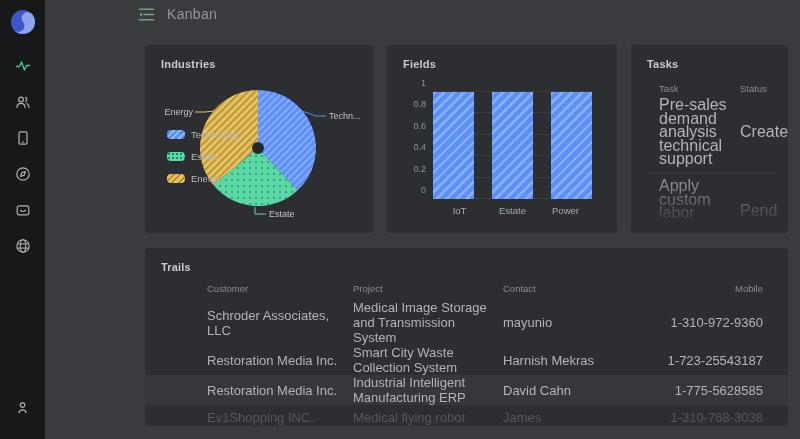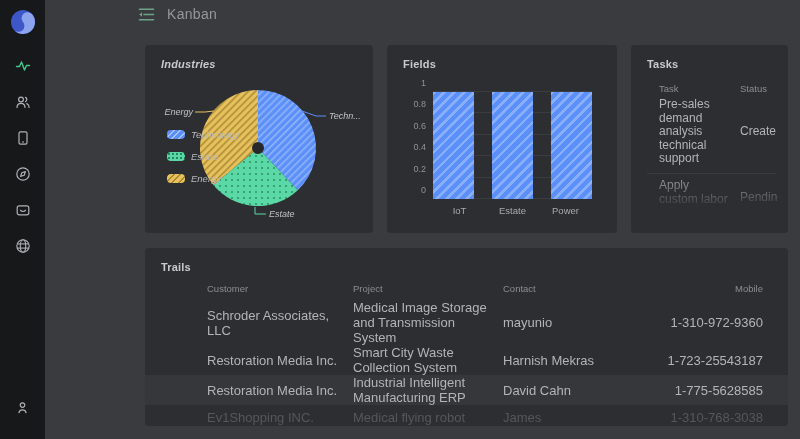--- a/index.html
+++ b/index.html
@@ -18,21 +18,21 @@
 
   
   .header { position:absolute; left:45px; top:0; right:0; height:30px; }
   .menu-toggle { position:absolute; left:93px; top:7px; width:18px; height:16px; cursor:pointer; }
   .page-title { position:absolute; left:122px; top:6px; font-size:14px; color:#96979a; letter-spacing:.3px; }
 
   
   .card { position:absolute; background:#2d2e31; border-radius:4px; }
   .card-title { position:absolute; left:16px; top:13px; font-size:11px; font-weight:600; color:#c9cacd; letter-spacing:.2px; }
 
-  #card-industries { left:145px; top:45px; width:228px; height:188px;font-style:italic; }
+  #card-industries { left:145px; top:45px; width:228px; height:188px; }
   #card-fields     { left:387px; top:45px; width:230px; height:188px; }
   #card-tasks      { left:631px; top:45px; width:157px; height:188px; }
   #card-trails     { left:145px; top:248px; width:643px; height:178px; }
 
   
   #pie-svg { position:absolute; left:0; top:0; }
   .pie-label { position:absolute; font-size:9px; color:#c2c3c5; }
   #pie-label-left   { left:14px;  top:62px; width:34px; text-align:right; }
   #pie-label-right  { left:184px; top:66px; }
   #pie-label-bottom { left:124px; top:164px; }
@@ -53,21 +53,21 @@
   .ytick { position:absolute; right:calc(100% + 7px); font-size:9px; color:#919295; transform:translateY(-4px); white-space:nowrap; }
   .bars { position:absolute; inset:0; display:flex; justify-content:space-between; align-items:flex-end; }
   .bar { width:41px; background:#5B8FF9;
     background-image:repeating-linear-gradient(135deg, rgba(255,255,255,.28) 0 2.5px, transparent 2.5px 7px); }
   .xlabels { position:absolute; left:46px; top:160px; width:159px; display:flex; justify-content:space-between; }
   .xlabels span { font-size:9.5px; color:#a9aaad; width:53px; text-align:center; }
 
   
   .tasks-head { position:absolute; left:28px; right:14px; top:38px; display:flex; font-size:9.5px; color:#8c8d90; }
   .tasks-head .th-status { position:absolute; left:81px; }
-  .task-row { position:absolute; left:28px; right:10px; font-size:12px; line-height:13.5px; color:#b3b4b7; }
+  .task-row { position:absolute; left:28px; right:10px; font-size:16px; line-height:13.5px; color:#b3b4b7; }
   .task-row .task-text { width:72px; }
   .task-row .task-status { position:absolute; left:81px; top:50%; transform:translateY(-50%); }
   #task-row-1 { top:53px; }
   #task-divider { position:absolute; left:16px; right:12px; top:128px; height:1px; background:rgba(255,255,255,.06); }
   #task-row-2 { top:134px; color:#9d9ea1;
     -webkit-mask-image:linear-gradient(to bottom, rgba(0,0,0,.95), rgba(0,0,0,.15));
     mask-image:linear-gradient(to bottom, rgba(0,0,0,.95), rgba(0,0,0,.15)); }
   #task-row-2 .task-status { top:auto; bottom:2px; transform:none; }
 
   

